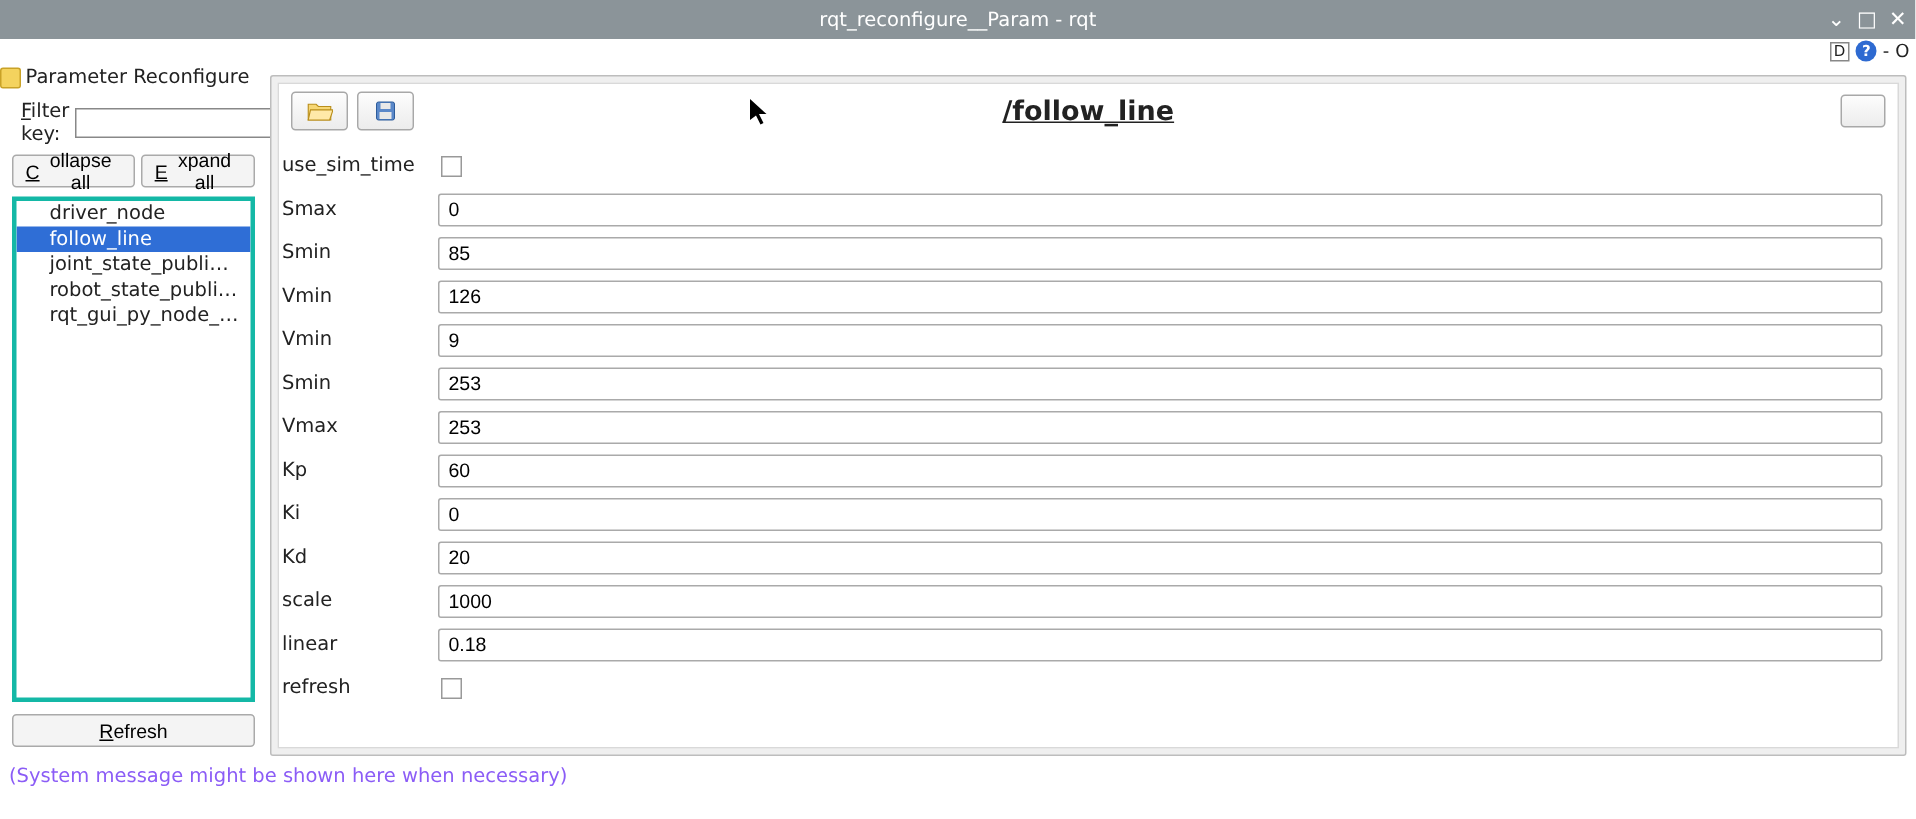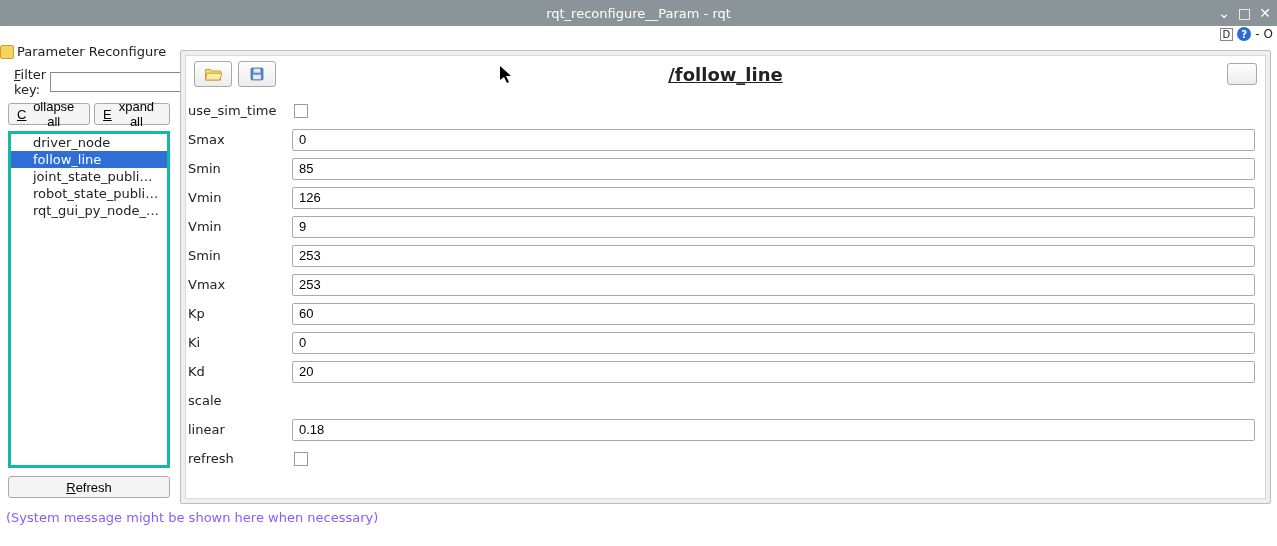--- a/index.html
+++ b/index.html
@@ -149,20 +149,21 @@
           <div class="param-row">
             <div class="param-label">Ki</div>
             <input type="text" class="param-input" value="0" style="">
           </div>
           <div class="param-row">
             <div class="param-label">Kd</div>
             <input type="text" class="param-input" value="20" style="">
           </div>
           <div class="param-row">
             <div class="param-label">scale</div>
+            <input type="text" class="param-input" value="1000" style="">
           </div>
           <div class="param-row">
             <div class="param-label">linear</div>
             <input type="text" class="param-input" value="0.18" style="">
           </div>
           <div class="param-row">
             <div class="param-label">refresh</div>
             <div class="param-check"></div>
           </div>
         </div>

